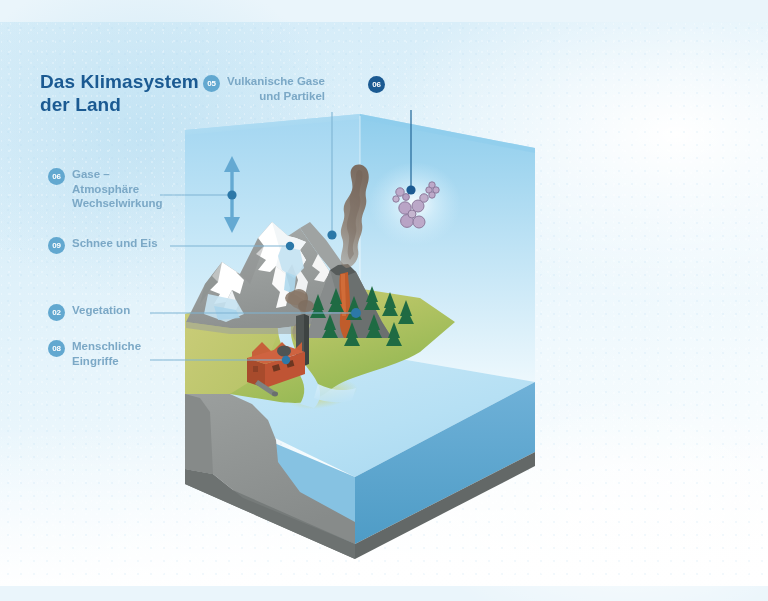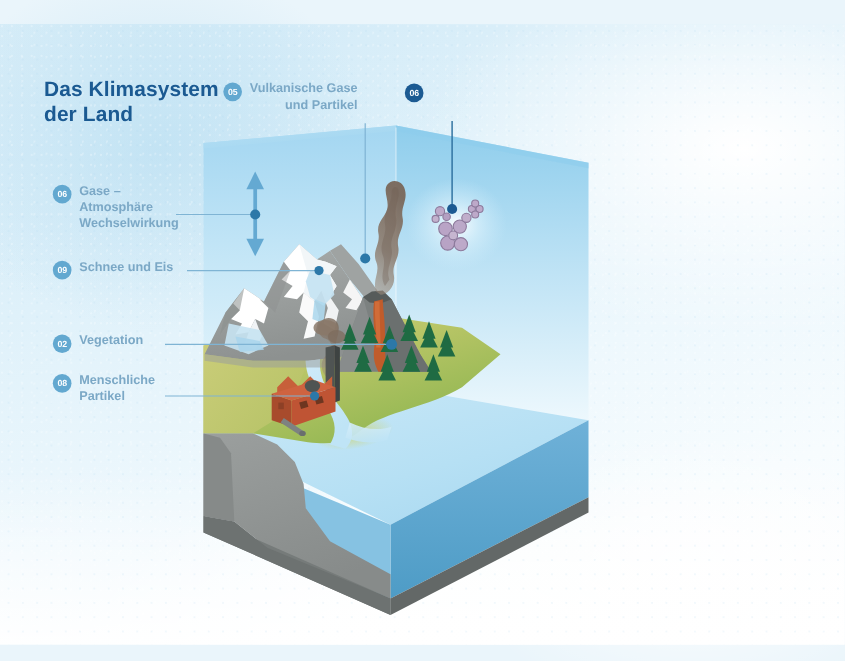--- a/index.html
+++ b/index.html
@@ -425,21 +425,21 @@
   </svg>
 
   <div class="title">
     <span>Das Klimasystem</span>
     <span>der Land</span>
   </div>
 
   <div class="label" id="label-01">
     <span class="badge">08</span>
     <span class="txt">Menschliche
-Partikel</span>
+Eingriffe</span>
   </div>
 
   <div class="label" id="label-02">
     <span class="badge">02</span>
     <span class="txt">Vegetation</span>
   </div>
 
   <div class="label" id="label-03">
     <span class="badge">09</span>
     <span class="txt">Schnee und Eis</span>

